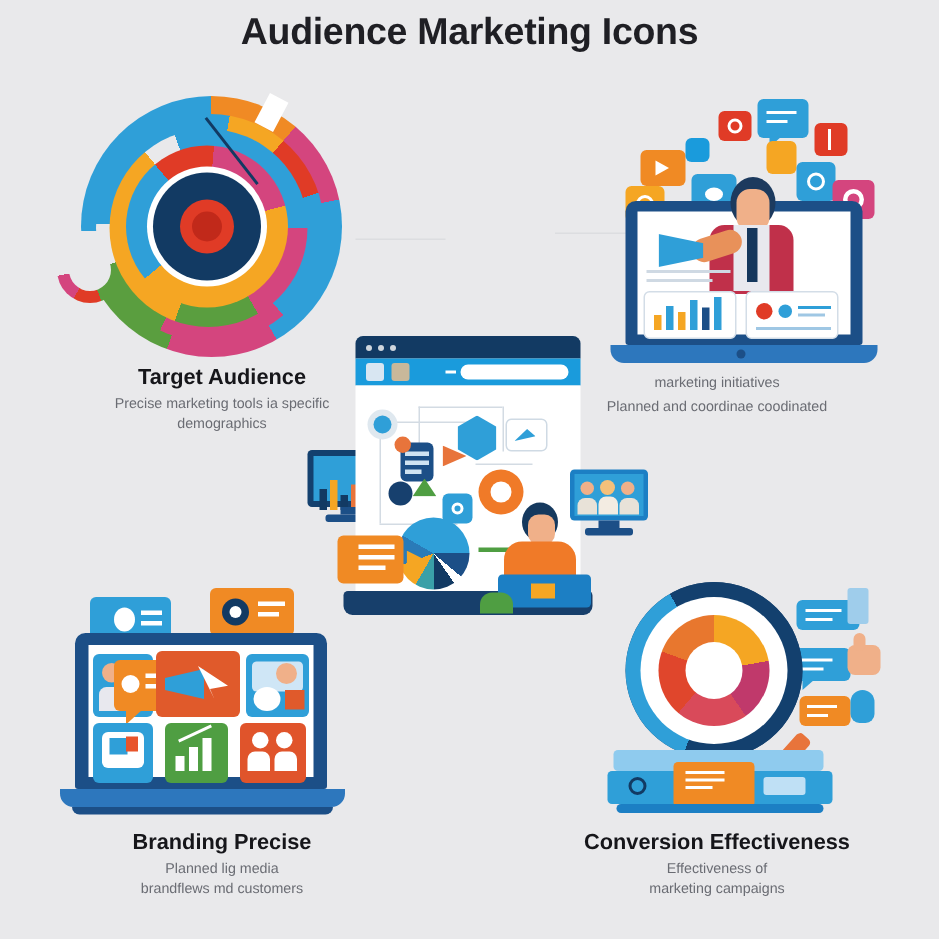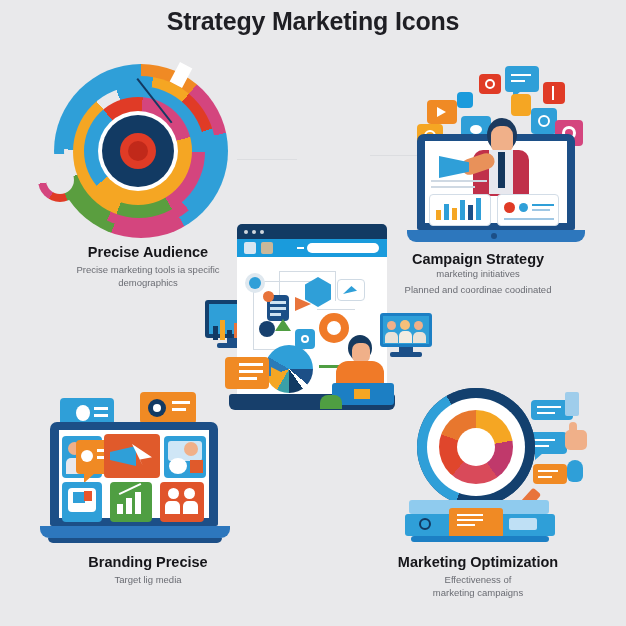--- a/index.html
+++ b/index.html
@@ -72,21 +72,21 @@
 
   
   .slab{position:absolute;border-radius:3px;}
 </style>
 </head>
 <body>
 
 <div class="stage">
 
   <div class="header">
-    <div class="title">Strategy Marketing Icons</div>
+    <div class="title">Audience Marketing Icons</div>
   </div>
 
   <div class="ghost g1"></div>
   <div class="ghost g2"></div>
 
   <div class="target-wrap">
 
     <div class="abs circle" style="left:8px;top:2px;width:174px;height:174px;background:conic-gradient(from 0deg,#f08a24 0deg 40deg,#d4457e 40deg 78deg,#2f9fd8 78deg 150deg,#d4457e 150deg 200deg,#5a9e3f 200deg 250deg,#e9e9eb 250deg 268deg,#2f9fd8 268deg 360deg);"></div>
     <div class="abs circle" style="left:22px;top:16px;width:146px;height:146px;background:#e9e9eb;"></div>
 
@@ -104,21 +104,21 @@
     <div class="abs circle" style="left:82px;top:79px;width:20px;height:20px;background:#c1291a;"></div>
 
     <div class="abs" style="left:-8px;top:96px;width:44px;height:44px;border-radius:50%;background:conic-gradient(from 120deg,#5a9e3f 0deg 40deg,#e03b26 40deg 90deg,#d4457e 90deg 140deg,transparent 140deg 360deg);"></div>
     <div class="abs circle" style="left:0px;top:104px;width:28px;height:28px;background:#e9e9eb;"></div>
 
     <div class="abs" style="left:92px;top:16px;width:56px;height:2px;background:#123a63;transform:rotate(52deg);transform-origin:0 0;"></div>
     <div class="abs" style="left:128px;top:2px;width:14px;height:22px;background:#ffffff;transform:rotate(28deg);"></div>
   </div>
 
   <div class="caption cap-tl">
-    <div class="cap-title">Precise Audience</div>
+    <div class="cap-title">Target Audience</div>
     <div class="cap-sub">Precise marketing tools ia specific</div>
     <div class="cap-sub" style="margin-top:0;">demographics</div>
   </div>
 
   <div class="abs" style="left:405px;top:64px;width:190px;height:180px;">
 
     <div class="abs rnd" style="left:22px;top:36px;width:30px;height:24px;background:#f08a24;">
       <div class="abs" style="left:10px;top:7px;width:0;height:0;border-left:9px solid #fff;border-top:5px solid transparent;border-bottom:5px solid transparent;"></div>
     </div>
     <div class="abs rnd" style="left:56px;top:52px;width:30px;height:28px;background:#2f9fd8;">
@@ -176,21 +176,20 @@
       <div class="abs" style="left:34px;top:9px;width:22px;height:2px;background:#2f9fd8;"></div>
       <div class="abs" style="left:34px;top:14px;width:18px;height:2px;background:#9fc7e4;"></div>
       <div class="abs" style="left:6px;top:23px;width:50px;height:2px;background:#9fc7e4;"></div>
     </div>
 
     <div class="lap-base" style="left:2px;top:166px;width:178px;height:12px;"></div>
     <div class="abs circle" style="left:86px;top:169px;width:6px;height:6px;background:#1c4f87;"></div>
   </div>
 
   <div class="caption cap-tr">
-    <div class="cap-title">Campaign Strategy</div>
     <div class="cap-sub" style="margin-top:0;">marketing initiatives</div>
     <div class="cap-sub">Planned and coordinae coodinated</div>
   </div>
 
   <div class="abs" style="left:200px;top:215px;width:230px;height:200px;">
 
     <div class="abs" style="left:5px;top:85px;width:60px;height:48px;">
       <div class="mon-scr" style="left:0;top:0;width:60px;height:38px;background:#13406e;"></div>
       <div class="abs" style="left:4px;top:4px;width:52px;height:30px;background:#2f9fd8;"></div>
       <div class="abs" style="left:8px;bottom:8px;width:5px;height:14px;background:#123a63;"></div>
@@ -344,21 +343,22 @@
       <div class="abs" style="left:5px;top:19px;width:15px;height:13px;background:#fff;border-radius:5px 5px 0 0;"></div>
       <div class="abs" style="left:23px;top:19px;width:15px;height:13px;background:#fff;border-radius:5px 5px 0 0;"></div>
     </div>
 
     <div class="lap-base" style="left:-2px;top:134px;width:190px;height:12px;"></div>
     <div class="lap-foot" style="left:6px;top:146px;width:174px;height:5px;"></div>
   </div>
 
   <div class="caption cap-bl">
     <div class="cap-title">Branding Precise</div>
-    <div class="cap-sub">Target lig media</div>
+    <div class="cap-sub">Planned lig media</div>
+    <div class="cap-sub" style="margin-top:0;">brandflews md customers</div>
   </div>
 
   <div class="abs" style="left:405px;top:388px;width:200px;height:165px;">
 
     <div class="abs rnd" style="left:126px;top:12px;width:42px;height:20px;background:#2f9fd8;">
       <div class="abs" style="left:6px;top:6px;width:24px;height:2px;background:#fff;"></div>
       <div class="abs" style="left:6px;top:12px;width:18px;height:2px;background:#fff;"></div>
     </div>
     <div class="abs" style="left:160px;top:4px;width:14px;height:24px;background:#9fcdeb;border-radius:2px;"></div>
     <div class="abs rnd" style="left:122px;top:44px;width:40px;height:22px;background:#2f9fd8;">
@@ -388,18 +388,18 @@
       <div class="abs" style="left:8px;top:6px;width:26px;height:2px;background:#fff;"></div>
       <div class="abs" style="left:8px;top:11px;width:26px;height:2px;background:#fff;"></div>
       <div class="abs" style="left:8px;top:16px;width:18px;height:2px;background:#fff;"></div>
     </div>
     <div class="abs circle" style="left:14px;top:130px;width:12px;height:12px;border:2px solid #123a63;box-sizing:border-box;"></div>
     <div class="abs" style="left:104px;top:130px;width:28px;height:12px;background:#bfe0f5;border-radius:2px;"></div>
     <div class="slab" style="left:6px;top:148px;width:138px;height:6px;background:#1c7fc4;"></div>
   </div>
 
   <div class="caption cap-br">
-    <div class="cap-title">Marketing Optimization</div>
+    <div class="cap-title">Conversion Effectiveness</div>
     <div class="cap-sub">Effectiveness of</div>
     <div class="cap-sub" style="margin-top:0;">marketing campaigns</div>
   </div>
 
 </div>
 
 </body></html>

